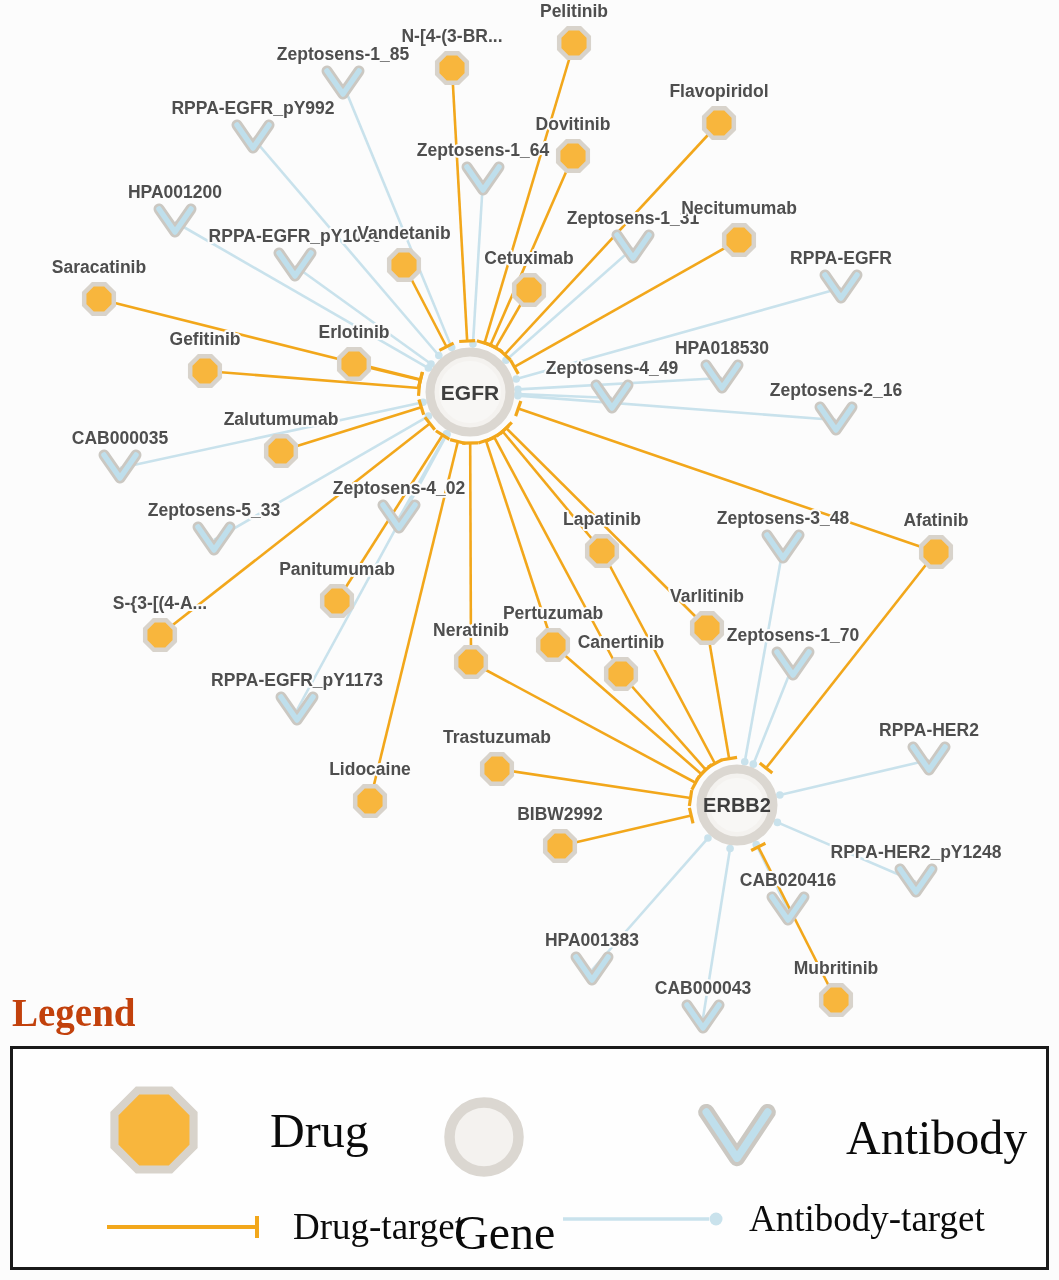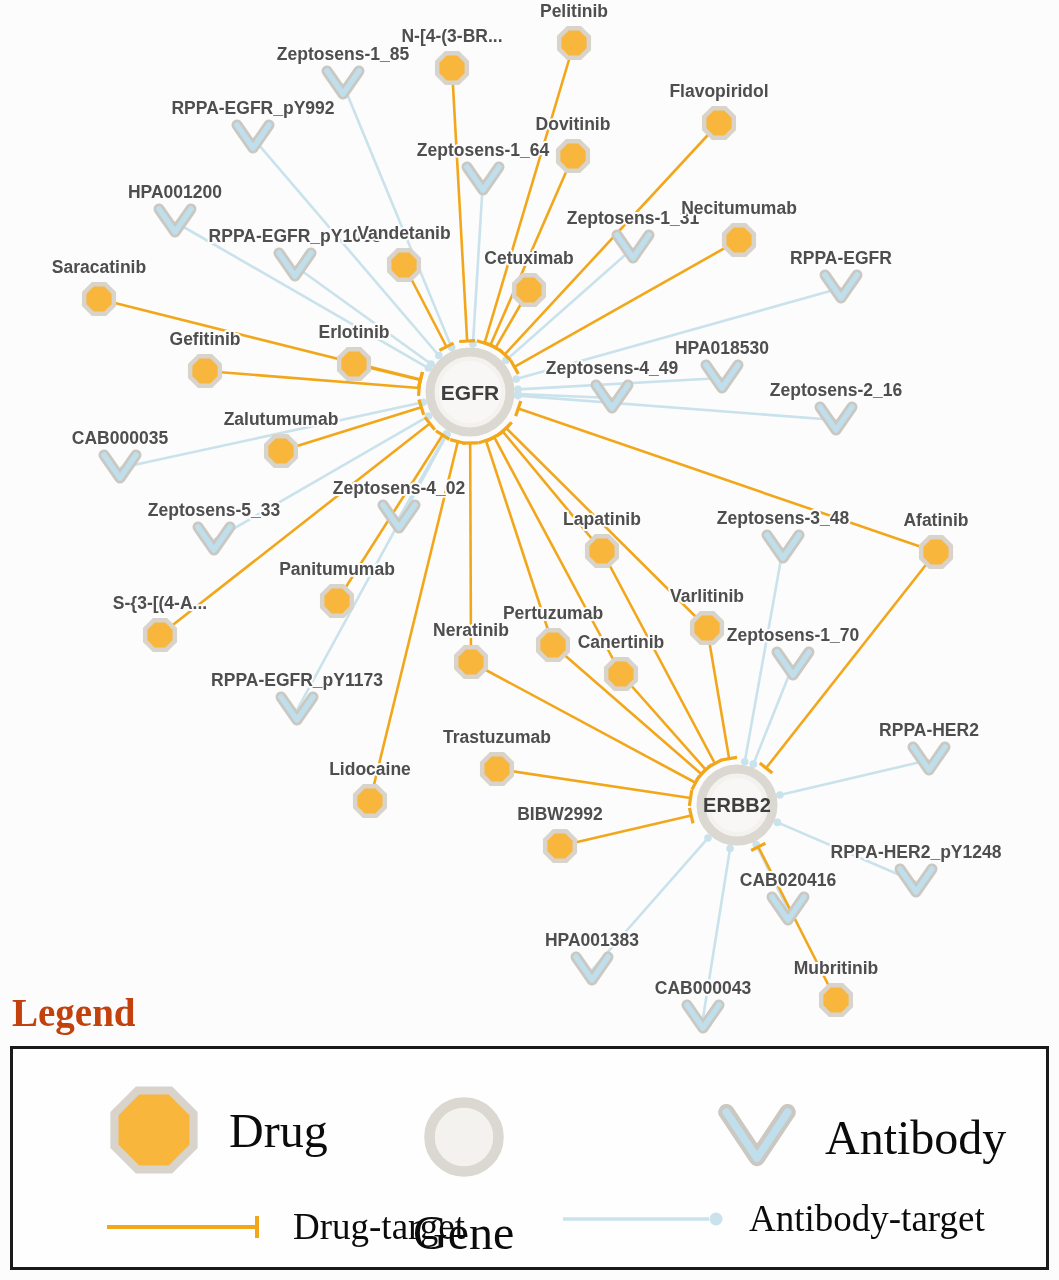--- a/index.html
+++ b/index.html
@@ -26,27 +26,28 @@
     position:absolute;left:10px;top:1046px;
     width:1033px;height:218px;
     border:3px solid var(--legend-border,#1a1a1a);
     background:#FEFEFE;
   }
   .legend-item{
     position:absolute;display:flex;align-items:center;gap:22px;
   }
   .item-drug{left:88px;top:28px;}
   .item-gene{left:400px;top:42px;flex-direction:column;}
-  .item-antibody{left:698px;top:46px;}
+  .item-antibody{left:678px;top:46px;}
   .row2-drug{left:92px;top:156px;}
   .row2-antibody{left:548px;top:148px;}
   .big-label{
     font-family:"Liberation Serif",serif;
     font-size:48px;color:var(--legend-text,#0b0b0b);
     white-space:nowrap;
+    margin-left:41px;
   }
   .mid-label{
     font-family:"Liberation Serif",serif;
     font-size:37px;color:var(--legend-text,#0b0b0b);
     white-space:nowrap;
   }
   .icon-drug polygon{fill:var(--drug-fill);stroke:var(--node-stroke);stroke-width:8;}
   .icon-gene circle{fill:var(--gene-fill);stroke:var(--gene-stroke);stroke-width:11;}
   .icon-ab .ab-outer{fill:none;stroke:var(--antibody-stroke);stroke-width:17;stroke-linecap:round;stroke-linejoin:round;}
   .icon-ab .ab-inner{fill:none;stroke:var(--antibody-fill);stroke-width:8;stroke-linecap:round;stroke-linejoin:round;}

